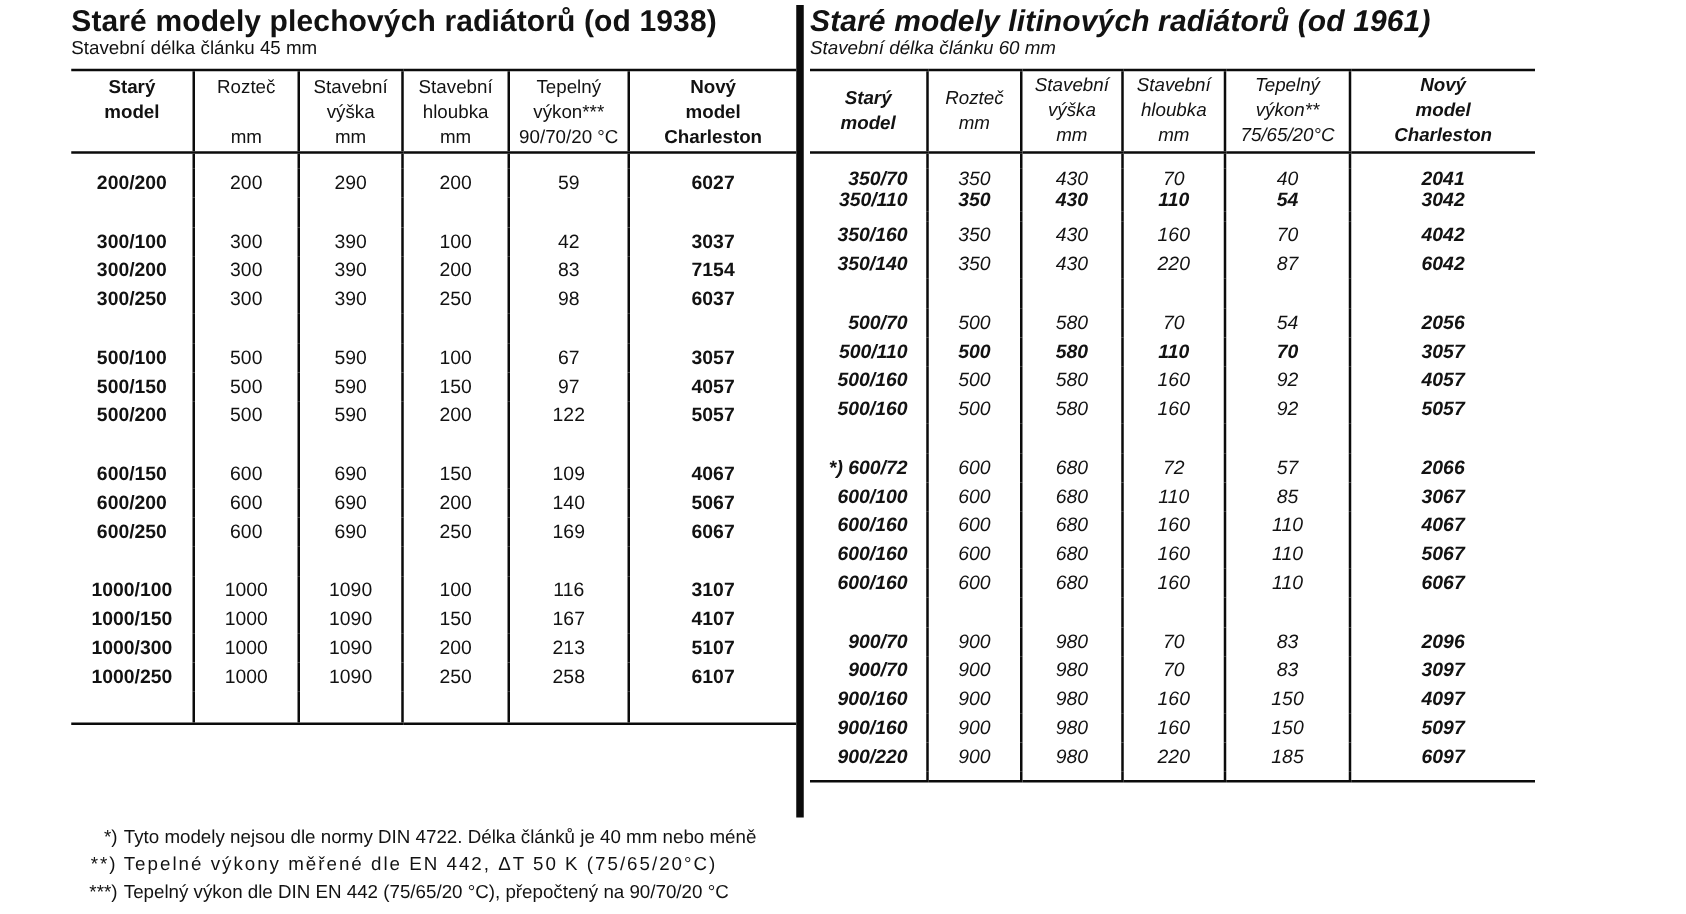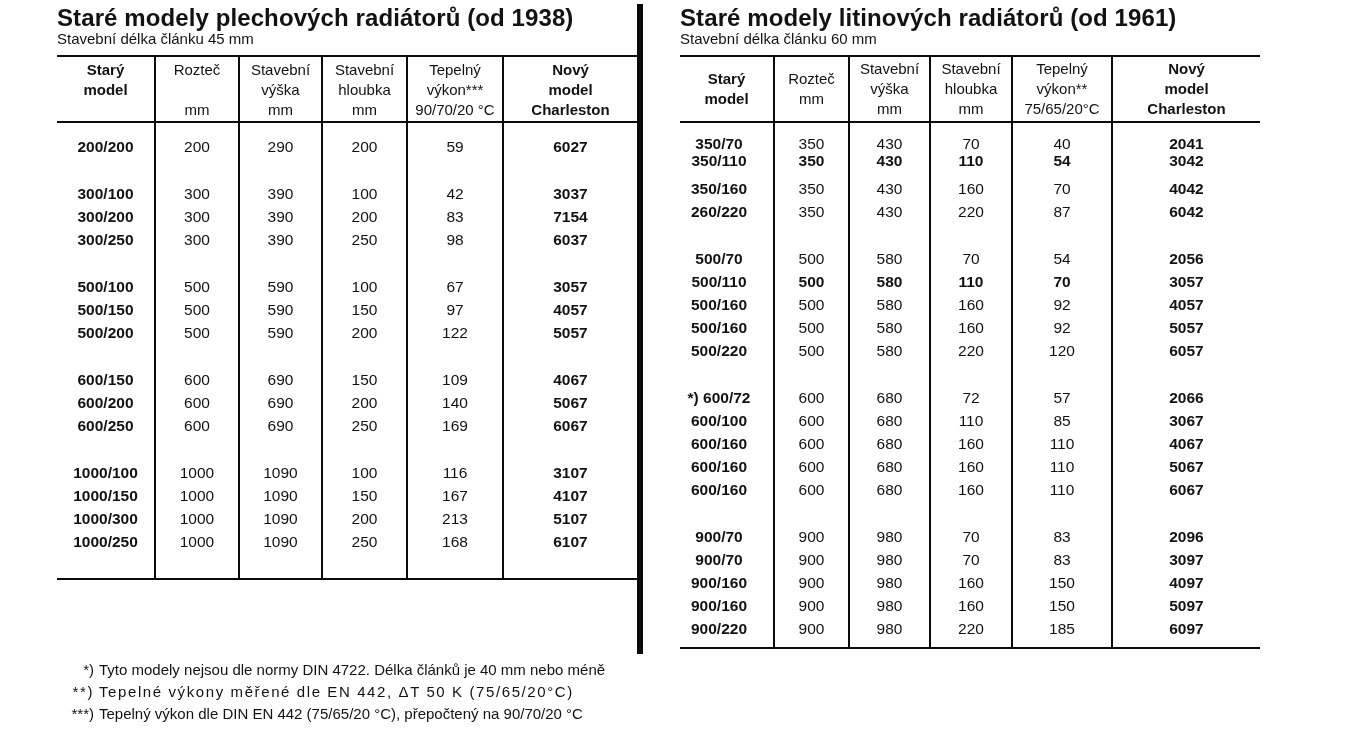--- a/index.html
+++ b/index.html
@@ -13,21 +13,21 @@
     position: relative;
     width: 1349px;
     height: 731px;
     background: #ffffff;
     overflow: hidden;
   }
 
   
   .panel { position: absolute; top: 0; width: 580px; }
   .panel.left  { left: 57px; }
-  .panel.right { left: 680px; }
+  .panel.right { left: 648px; font-style: italic; }
 
   .title {
     padding-top: 6px;
     font-size: 24px;
     font-weight: bold;
     line-height: 23px;
     letter-spacing: 0.1px;
     white-space: nowrap;
   }
   .subtitle {
@@ -86,21 +86,21 @@
     height: 23px;
     line-height: 23px;
     white-space: nowrap;
   }
   .radiator-table tbody tr.tight td { height: 17px; line-height: 17px; }
   .radiator-table tbody tr.gap td { height: 13px; line-height: 1; }
 
   .radiator-table tbody td.c-model { font-weight: bold; }
   .radiator-table tbody td.c-new   { font-weight: bold; }
   .t-left  tbody td.c-model { text-align: center; }
-  .t-right tbody td.c-model { padding-right: 15px; }
+  .t-right tbody td.c-model { text-align: right; padding-right: 15px; }
   .radiator-table tbody tr.bold-all td { font-weight: bold; }
 
   .radiator-table tbody tr:last-child td { border-bottom: 2.5px solid #0b0b0b; }
 
   
   .footnotes {
     position: absolute;
     left: 58px;
     top: 659px;
   }
@@ -324,21 +324,21 @@
             <td class="c-height">1090</td>
             <td class="c-depth">200</td>
             <td class="c-output">213</td>
             <td class="c-new">5107</td>
           </tr>
           <tr>
             <td class="c-model">1000/250</td>
             <td class="c-pitch">1000</td>
             <td class="c-height">1090</td>
             <td class="c-depth">250</td>
-            <td class="c-output">168</td>
+            <td class="c-output">258</td>
             <td class="c-new">6107</td>
           </tr>
           <tr class="gap" style="height: 26px;">
             <td style="height: 26px;"></td>
             <td style="height: 26px;"></td>
             <td style="height: 26px;"></td>
             <td style="height: 26px;"></td>
             <td style="height: 26px;"></td>
             <td style="height: 26px;"></td>
           </tr>
@@ -439,21 +439,21 @@
           </tr>
           <tr>
             <td class="c-model">350/160</td>
             <td class="c-pitch">350</td>
             <td class="c-height">430</td>
             <td class="c-depth">160</td>
             <td class="c-output">70</td>
             <td class="c-new">4042</td>
           </tr>
           <tr>
-            <td class="c-model">260/220</td>
+            <td class="c-model">350/140</td>
             <td class="c-pitch">350</td>
             <td class="c-height">430</td>
             <td class="c-depth">220</td>
             <td class="c-output">87</td>
             <td class="c-new">6042</td>
           </tr>
           <tr class="gap" style="height: 24px;">
             <td style="height: 24px;"></td>
             <td style="height: 24px;"></td>
             <td style="height: 24px;"></td>
@@ -485,28 +485,20 @@
             <td class="c-output">92</td>
             <td class="c-new">4057</td>
           </tr>
           <tr>
             <td class="c-model">500/160</td>
             <td class="c-pitch">500</td>
             <td class="c-height">580</td>
             <td class="c-depth">160</td>
             <td class="c-output">92</td>
             <td class="c-new">5057</td>
-          </tr>
-          <tr>
-            <td class="c-model">500/220</td>
-            <td class="c-pitch">500</td>
-            <td class="c-height">580</td>
-            <td class="c-depth">220</td>
-            <td class="c-output">120</td>
-            <td class="c-new">6057</td>
           </tr>
           <tr class="gap" style="height: 24px;">
             <td style="height: 24px;"></td>
             <td style="height: 24px;"></td>
             <td style="height: 24px;"></td>
             <td style="height: 24px;"></td>
             <td style="height: 24px;"></td>
             <td style="height: 24px;"></td>
           </tr>
           <tr>

